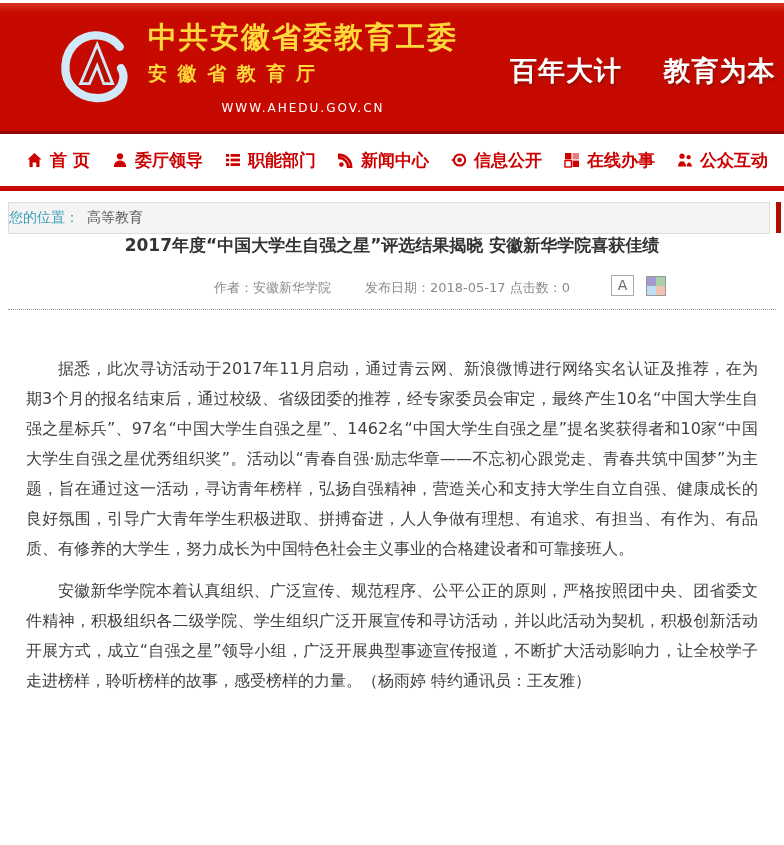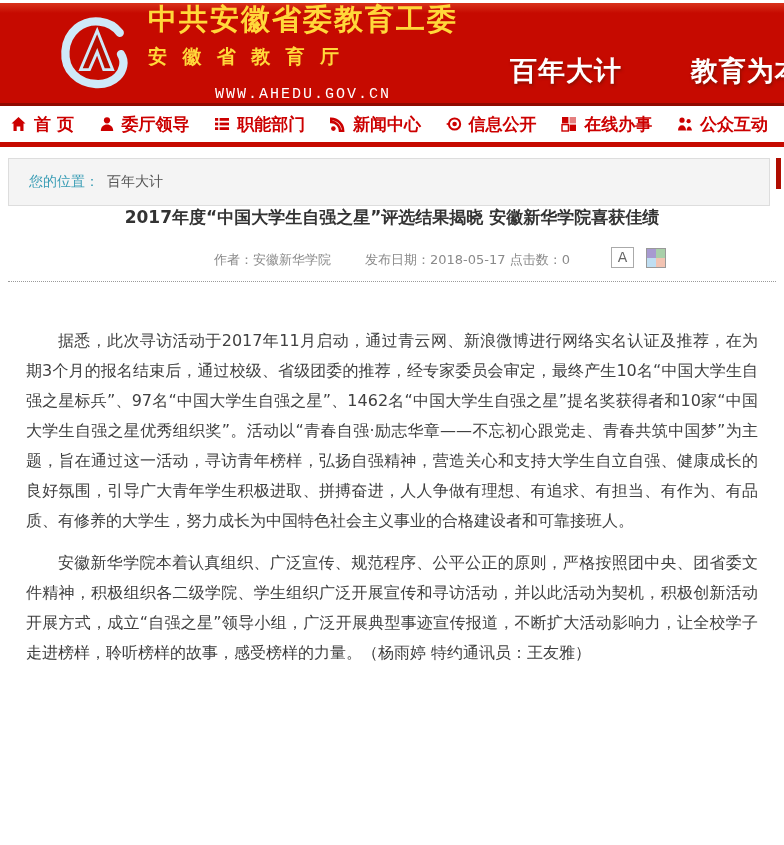--- a/index.html
+++ b/index.html
@@ -1,51 +1,51 @@
 <!DOCTYPE html>
 <html lang="zh"><head>
 <meta charset="utf-8">
 <style>
   * { margin:0; padding:0; box-sizing:border-box; }
   html,body { background:#fff; font-family:"DejaVu Sans","Liberation Sans",sans-serif; }
   .page { width:784px; height:845px; margin:0 auto; background:#fff; position:relative; overflow:hidden; }
 
   
-  .header { margin-top:3px; height:103px; display:flex;
+  .header { margin-top:3px; height:131px; display:flex;
             background:linear-gradient(#d8331c 0, #c60a00 10px, #c60a00 100%);
-            border-bottom:3px solid #8f0a00; position:relative;font-family:Liberation Mono, monospace; }
+            border-bottom:3px solid #8f0a00; position:relative; }
   .brand { flex:1; display:flex; align-items:center; padding-left:58px; }
   .logo { width:76px; height:76px; margin-right:14px; flex:0 0 auto; }
   .brand-text { display:flex; flex-direction:column; }
   .org1 { color:#ffd83a; font-weight:bold; font-size:29px; letter-spacing:2px; line-height:36px; }
   .org2 { color:#ffd83a; font-weight:bold; font-size:19px; letter-spacing:2px; line-height:36px; }
-  .site-url { color:#fff; font-size:15px; letter-spacing:2px; text-align:center; margin-top:10px; }
+  .site-url { color:#fff; font-size:12px; letter-spacing:2px; text-align:center; margin-top:10px; }
   .hero { width:293px; height:123px; margin:4px 3px 0 0; position:relative; flex:0 0 auto;
           background:
             radial-gradient(ellipse 220px 90px at 85% 108%, rgba(255,236,190,.95) 0%, rgba(250,170,80,.75) 40%, rgba(250,150,60,0) 70%),
             radial-gradient(ellipse 260px 120px at 100% -10%, #f7b country 0, transparent 0),
             radial-gradient(ellipse 240px 110px at 105% -5%, #f9ae3a 0%, #ef8a1f 35%, rgba(239,138,31,0) 70%),
             radial-gradient(ellipse 300px 160px at 30% 120%, rgba(210,70,10,.9) 0%, rgba(210,70,10,0) 60%),
             linear-gradient(100deg, #bb2301 0%, #cf4206 30%, #e2641300 60%),
             linear-gradient(115deg, #b82400 0%, #d04a08 35%, #e5701a 65%, #ef9030 100%); }
   .hero-slogan { position:absolute; left:22px; top:46px; color:#fff; font-weight:bold;
                  font-size:27px; letter-spacing:1px; text-shadow:1px 2px 3px rgba(90,20,0,.55); white-space:pre; }
 
   
-  .nav { height:36px; background:#fff; display:flex; align-items:center;
-         justify-content:space-between; padding:0 16px 0 10px; }
+  .nav { height:52px; background:#fff; display:flex; align-items:center;
+         justify-content:space-between; padding:0 16px 0 26px; }
   .nav-item { display:flex; align-items:center; gap:7px; color:#cc0000; font-weight:bold;
               font-size:17px; cursor:pointer; white-space:nowrap; }
   .nav-item svg { display:block; }
   .nav-rule { height:5px; background:#c60a00; }
 
   
   .crumb-wrap { margin:11px 14px 0 8px; position:relative; }
-  .crumb { height:48px; background:#f4f4f4; border:1px solid #ddd; display:flex;
-           align-items:center; padding-left:20px; font-size:14px; }
+  .crumb { height:32px; background:#f4f4f4; border:1px solid #ddd; display:flex;
+           align-items:center; font-size:14px; }
   .crumb-label { color:#3a9db5; }
   .crumb-cur { color:#555; margin-left:8px; }
   .edge-strip { position:absolute; right:-11px; top:0; width:5px; height:31px; background:#b00d00; }
 
   
   .article { padding:0 26px; }
   .a-title { text-align:center; font-size:17px; font-weight:bold; color:#333; }
   .a-meta { position:relative; margin-top:20px; text-align:center; font-size:13px; color:#8a8a8a; height:22px; line-height:22px; }
   .a-meta .sep { display:inline-block; width:34px; }
   .meta-tools { position:absolute; right:92px; top:-2px; display:flex; gap:12px; align-items:center; }
@@ -139,21 +139,21 @@
         <path d="M9.6 14.6 C9.7 12 10.7 10.4 12 10.4 C13.4 10.4 14.8 12 15 14.6 Z"></path>
         </svg>
       <span>公众互动</span>
     </div>
   </div>
   <div class="nav-rule"></div>
 
   <div class="crumb-wrap">
     <div class="crumb">
       <span class="crumb-label">您的位置：</span>
-      <span class="crumb-cur">百年大计</span>
+      <span class="crumb-cur">高等教育</span>
     </div>
     <div class="edge-strip"></div>
   </div>
 
   <div class="article">
     <h1 class="a-title">2017年度“中国大学生自强之星”评选结果揭晓 安徽新华学院喜获佳绩</h1>
 
     <div class="a-meta">
       <span>作者：</span><span>安徽新华学院</span><span class="sep"></span><span>发布日期：</span><span>2018-05-17</span>&nbsp;<span>点击数：</span><span>0</span>
       <div class="meta-tools">

